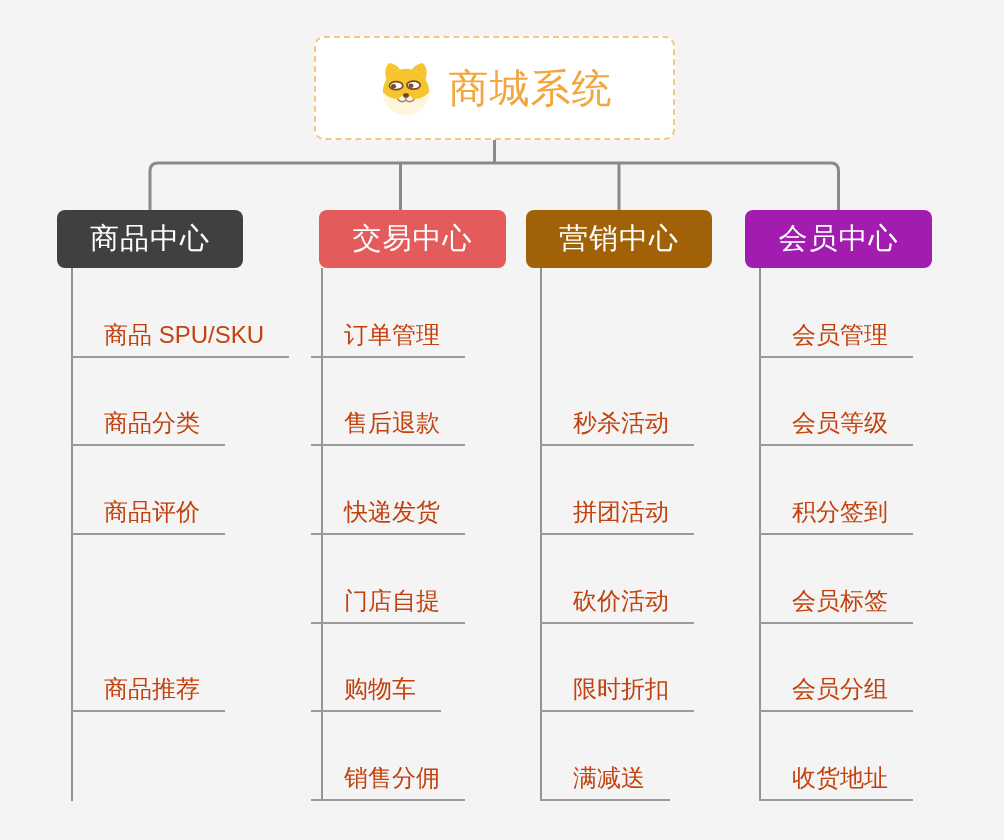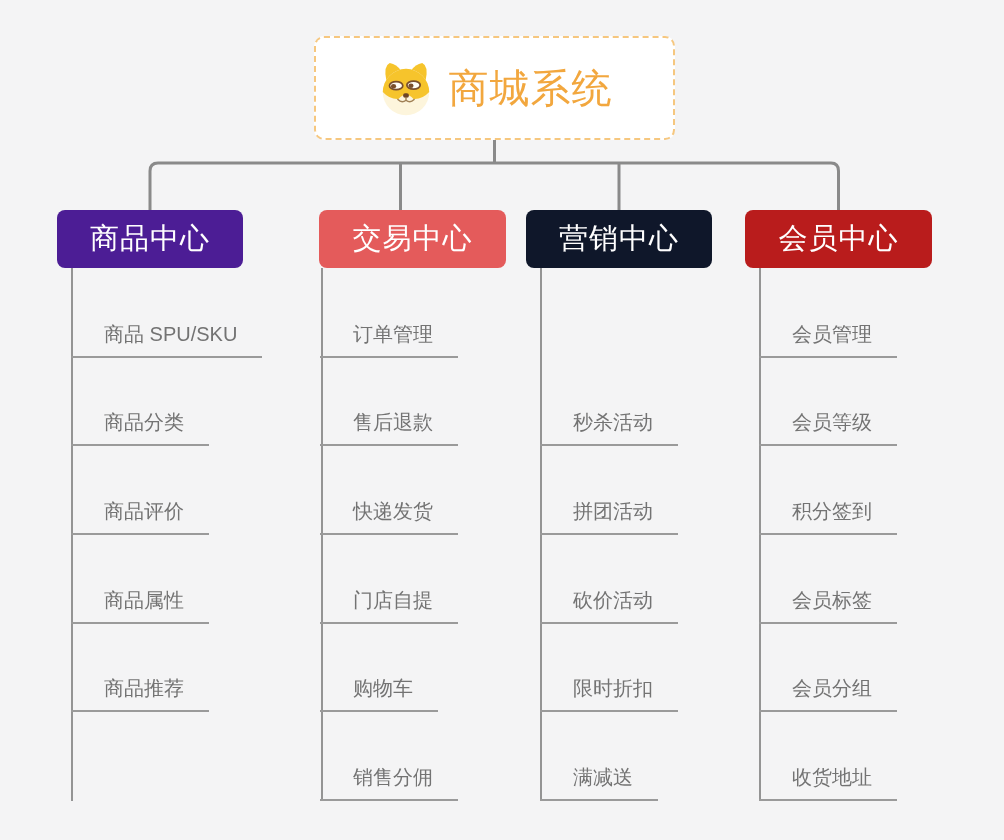--- a/index.html
+++ b/index.html
@@ -36,25 +36,25 @@
   .cat3{left:745px;width:187px;}
 
   
   .trunk{position:absolute;top:268px;height:533px;width:2px;background:#949494;}
   .trunk0{left:71px;} .trunk1{left:321px;} .trunk2{left:540px;} .trunk3{left:759px;}
 
   
   .leaf{
     position:absolute;
     padding:0 25px 6px 33px;
-    font-size:20px;line-height:31px;color:#737373;
+    font-size:24px;line-height:31px;color:#c2410c;
     white-space:nowrap;
     border-bottom:2px solid #9a9a9a;
   }
-  .col0{left:71px;} .col1{left:320px;} .col2{left:540px;} .col3{left:759px;}
+  .col0{left:71px;} .col1{left:311px;} .col2{left:540px;} .col3{left:759px;}
   .row0{top:319px;} .row1{top:407px;} .row2{top:496px;}
   .row3{top:585px;} .row4{top:673px;} .row5{top:762px;}
 </style>
 </head>
 <body>
 
 <div class="canvas">
 
   <svg class="connectors">
     <path d="M494.5 140 L494.5 163"></path>
@@ -72,34 +72,33 @@
       <ellipse cx="33" cy="46" rx="11.5" ry="7" fill="#fffdf5" stroke="#7a4f2b" stroke-width="3"></ellipse>
       <ellipse cx="63" cy="45" rx="11.5" ry="7" fill="#fffdf5" stroke="#7a4f2b" stroke-width="3"></ellipse>
       <ellipse cx="28.5" cy="47" rx="4.5" ry="3.8" fill="#7a4f2b"></ellipse>
       <ellipse cx="58.5" cy="46" rx="4.5" ry="3.8" fill="#7a4f2b"></ellipse>
       <rect x="45" y="59" width="10" height="8" rx="3.5" fill="#6e4526"></rect>
       <path d="M50 67 L50 71 M36 70 Q43 77 50 71 Q57 77 64 70" stroke="#a08055" stroke-width="2.5" fill="none" stroke-linecap="round"></path>
     </svg>
     <span class="root-title">商城系统</span>
   </div>
 
-  <div class="cat cat0" style="background: #4c1d95;">商品中心</div>
+  <div class="cat cat0" style="background: #404040;">商品中心</div>
   <div class="cat cat1" style="background: rgb(228, 91, 91); margin-left: 12px;">交易中心</div>
-  <div class="cat cat2" style="background: #0f172a;">营销中心</div>
-  <div class="cat cat3" style="background: #b91c1c;">会员中心</div>
+  <div class="cat cat2" style="background: #a16207;">营销中心</div>
+  <div class="cat cat3" style="background: #a21caf;">会员中心</div>
 
   <div class="trunk trunk0"></div>
   <div class="trunk trunk1"></div>
   <div class="trunk trunk2"></div>
   <div class="trunk trunk3"></div>
 
   <div class="leaf col0 row0">商品 SPU/SKU</div>
   <div class="leaf col0 row1">商品分类</div>
   <div class="leaf col0 row2">商品评价</div>
-  <div class="leaf col0 row3">商品属性</div>
   <div class="leaf col0 row4">商品推荐</div>
 
   <div class="leaf col1 row0">订单管理</div>
   <div class="leaf col1 row1">售后退款</div>
   <div class="leaf col1 row2">快递发货</div>
   <div class="leaf col1 row3">门店自提</div>
   <div class="leaf col1 row4">购物车</div>
   <div class="leaf col1 row5">销售分佣</div>
 
   <div class="leaf col2 row1">秒杀活动</div>

